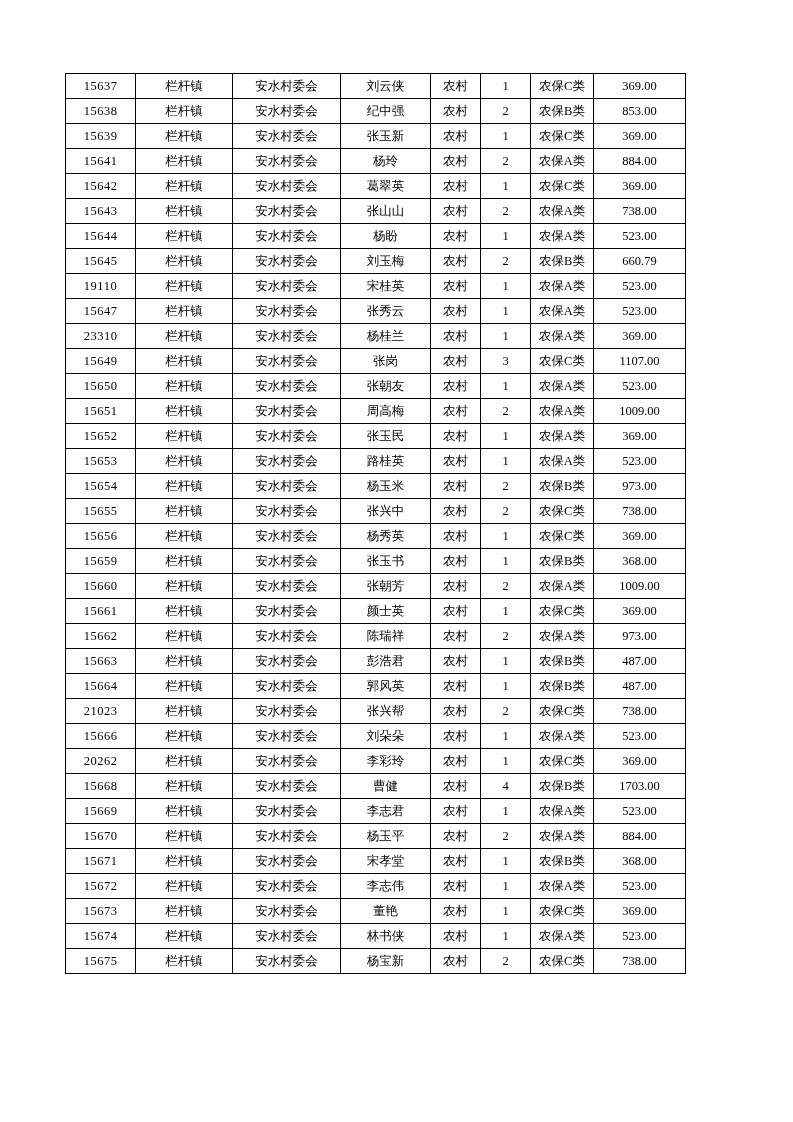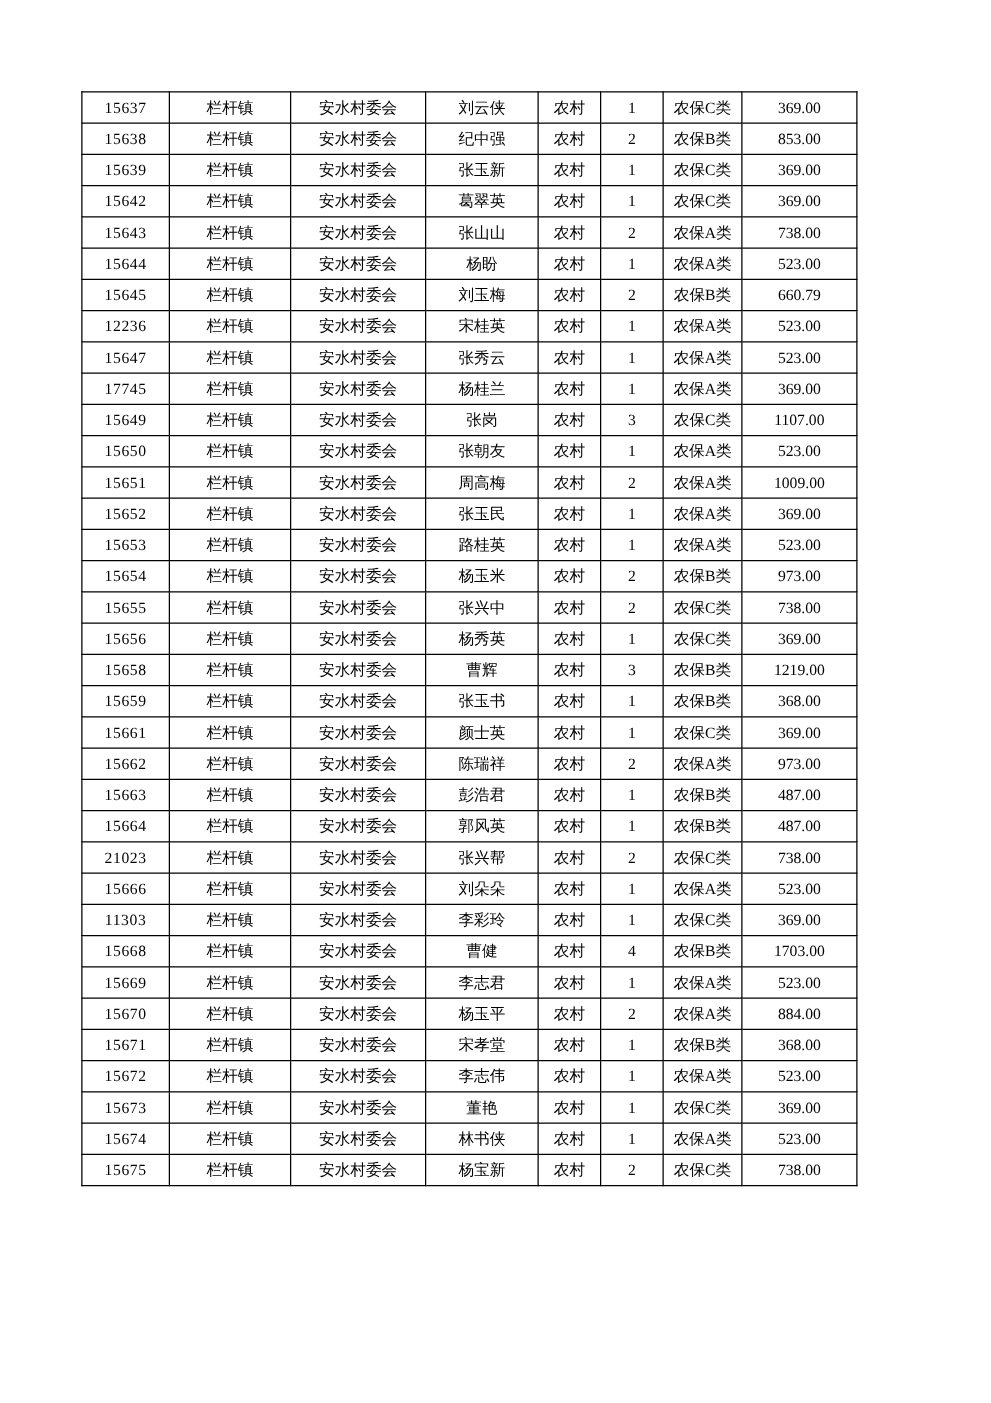--- a/index.html
+++ b/index.html
@@ -90,20 +90,30 @@
           <td class="c0">15639</td>
           <td class="c1">栏杆镇</td>
           <td class="c2">安水村委会</td>
           <td class="c3">张玉新</td>
           <td class="c4">农村</td>
           <td class="c5">1</td>
           <td class="c6">农保C类</td>
           <td class="c7">369.00</td>
         </tr>
         <tr>
+          <td class="c0">15641</td>
+          <td class="c1">栏杆镇</td>
+          <td class="c2">安水村委会</td>
+          <td class="c3">杨玲</td>
+          <td class="c4">农村</td>
+          <td class="c5">2</td>
+          <td class="c6">农保A类</td>
+          <td class="c7">884.00</td>
+        </tr>
+        <tr>
           <td class="c0">15642</td>
           <td class="c1">栏杆镇</td>
           <td class="c2">安水村委会</td>
           <td class="c3">葛翠英</td>
           <td class="c4">农村</td>
           <td class="c5">1</td>
           <td class="c6">农保C类</td>
           <td class="c7">369.00</td>
         </tr>
         <tr>
@@ -130,41 +140,41 @@
           <td class="c0">15645</td>
           <td class="c1">栏杆镇</td>
           <td class="c2">安水村委会</td>
           <td class="c3">刘玉梅</td>
           <td class="c4">农村</td>
           <td class="c5">2</td>
           <td class="c6">农保B类</td>
           <td class="c7">660.79</td>
         </tr>
         <tr>
-          <td class="c0">12236</td>
+          <td class="c0">19110</td>
           <td class="c1">栏杆镇</td>
           <td class="c2">安水村委会</td>
           <td class="c3">宋桂英</td>
           <td class="c4">农村</td>
           <td class="c5">1</td>
           <td class="c6">农保A类</td>
           <td class="c7">523.00</td>
         </tr>
         <tr>
           <td class="c0">15647</td>
           <td class="c1">栏杆镇</td>
           <td class="c2">安水村委会</td>
           <td class="c3">张秀云</td>
           <td class="c4">农村</td>
           <td class="c5">1</td>
           <td class="c6">农保A类</td>
           <td class="c7">523.00</td>
         </tr>
         <tr>
-          <td class="c0">17745</td>
+          <td class="c0">23310</td>
           <td class="c1">栏杆镇</td>
           <td class="c2">安水村委会</td>
           <td class="c3">杨桂兰</td>
           <td class="c4">农村</td>
           <td class="c5">1</td>
           <td class="c6">农保A类</td>
           <td class="c7">369.00</td>
         </tr>
         <tr>
           <td class="c0">15649</td>
@@ -240,40 +250,40 @@
           <td class="c0">15656</td>
           <td class="c1">栏杆镇</td>
           <td class="c2">安水村委会</td>
           <td class="c3">杨秀英</td>
           <td class="c4">农村</td>
           <td class="c5">1</td>
           <td class="c6">农保C类</td>
           <td class="c7">369.00</td>
         </tr>
         <tr>
-          <td class="c0">15658</td>
-          <td class="c1">栏杆镇</td>
-          <td class="c2">安水村委会</td>
-          <td class="c3">曹辉</td>
-          <td class="c4">农村</td>
-          <td class="c5">3</td>
-          <td class="c6">农保B类</td>
-          <td class="c7">1219.00</td>
-        </tr>
-        <tr>
           <td class="c0">15659</td>
           <td class="c1">栏杆镇</td>
           <td class="c2">安水村委会</td>
           <td class="c3">张玉书</td>
           <td class="c4">农村</td>
           <td class="c5">1</td>
           <td class="c6">农保B类</td>
           <td class="c7">368.00</td>
         </tr>
         <tr>
+          <td class="c0">15660</td>
+          <td class="c1">栏杆镇</td>
+          <td class="c2">安水村委会</td>
+          <td class="c3">张朝芳</td>
+          <td class="c4">农村</td>
+          <td class="c5">2</td>
+          <td class="c6">农保A类</td>
+          <td class="c7">1009.00</td>
+        </tr>
+        <tr>
           <td class="c0">15661</td>
           <td class="c1">栏杆镇</td>
           <td class="c2">安水村委会</td>
           <td class="c3">颜士英</td>
           <td class="c4">农村</td>
           <td class="c5">1</td>
           <td class="c6">农保C类</td>
           <td class="c7">369.00</td>
         </tr>
         <tr>
@@ -320,21 +330,21 @@
           <td class="c0">15666</td>
           <td class="c1">栏杆镇</td>
           <td class="c2">安水村委会</td>
           <td class="c3">刘朵朵</td>
           <td class="c4">农村</td>
           <td class="c5">1</td>
           <td class="c6">农保A类</td>
           <td class="c7">523.00</td>
         </tr>
         <tr>
-          <td class="c0">11303</td>
+          <td class="c0">20262</td>
           <td class="c1">栏杆镇</td>
           <td class="c2">安水村委会</td>
           <td class="c3">李彩玲</td>
           <td class="c4">农村</td>
           <td class="c5">1</td>
           <td class="c6">农保C类</td>
           <td class="c7">369.00</td>
         </tr>
         <tr>
           <td class="c0">15668</td>

